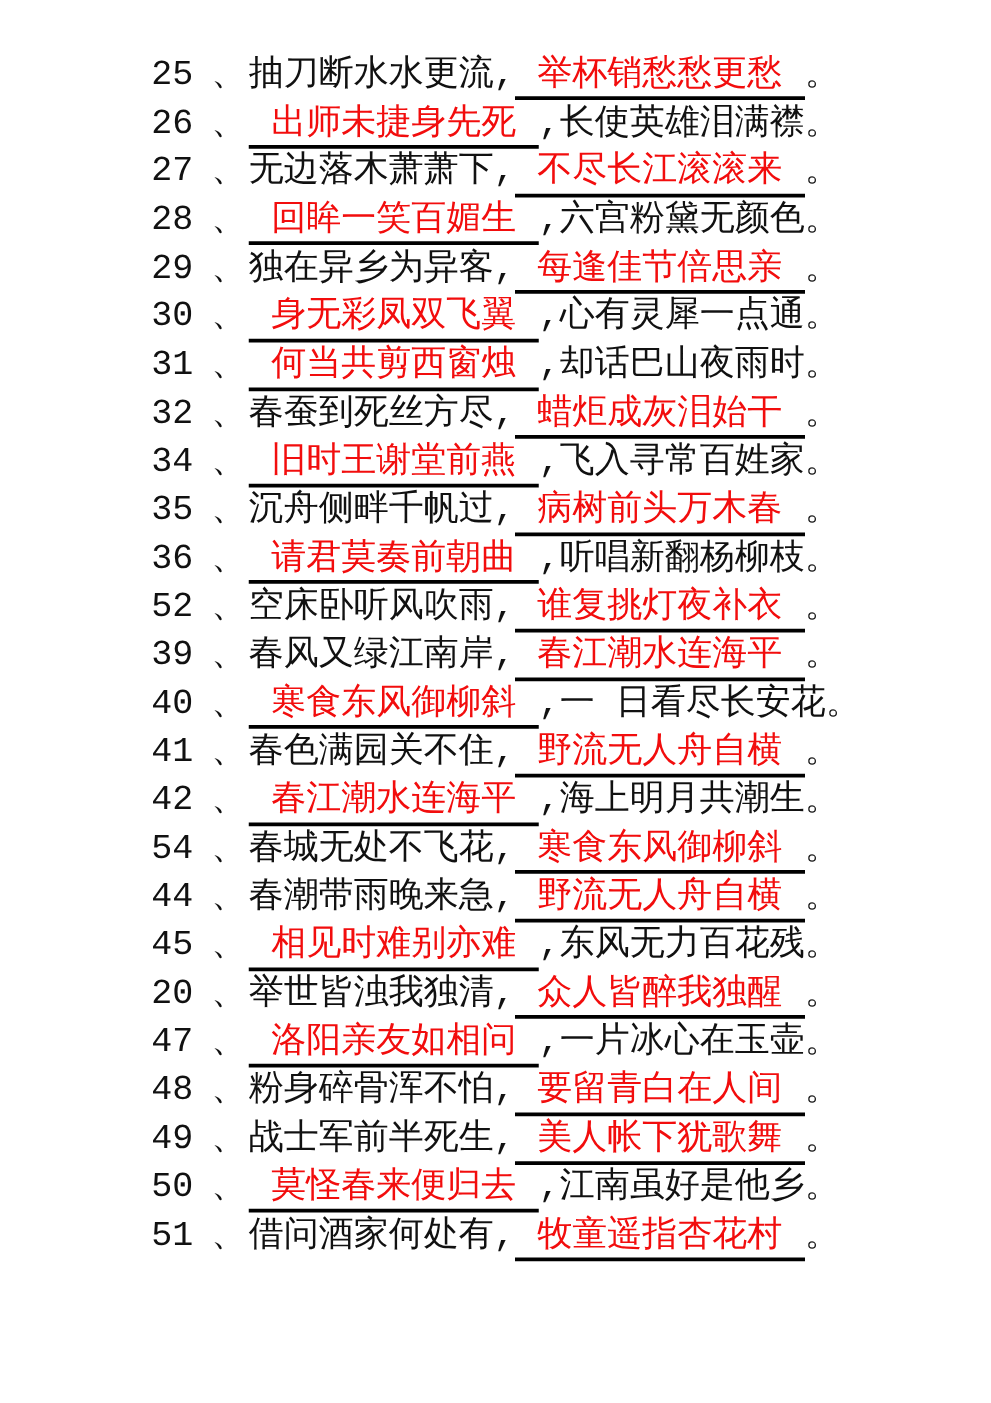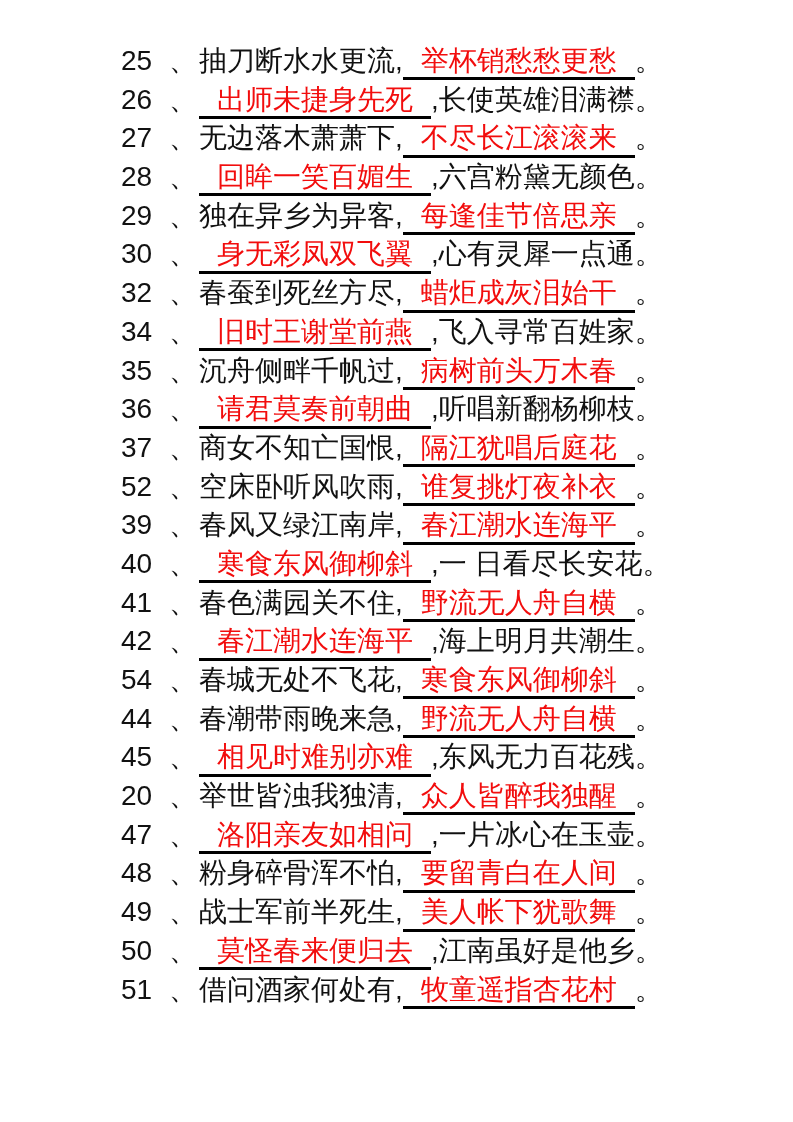--- a/index.html
+++ b/index.html
@@ -19,20 +19,21 @@
     height: 1122px;
     background: #ffffff;
     padding: 42px 10px 0 121px;
   }
   .row {
     height: 38.7px;
     line-height: 38.7px;
     white-space: nowrap;
     font-size: 28px;
     color: #111111;
+    font-family: Liberation Mono, monospace;
   }
   .num {
     display: inline-block;
     min-width: 40px;
     color: #111111;
   }
   .enum {
     display: inline-block;
     margin: 0 2px 0 8px;
   }
@@ -72,33 +73,33 @@
       <div class="row">
     <span class="num">28</span><span class="enum">、</span><span class="pre"></span><span class="blank"><span class="answer">回眸一笑百媚生</span></span><span class="post">,六宫粉黛无颜色。</span>
   </div>
       <div class="row">
     <span class="num">29</span><span class="enum">、</span><span class="pre">独在异乡为异客,</span><span class="blank"><span class="answer">每逢佳节倍思亲</span></span><span class="post">。</span>
   </div>
       <div class="row">
     <span class="num">30</span><span class="enum">、</span><span class="pre"></span><span class="blank"><span class="answer">身无彩凤双飞翼</span></span><span class="post">,心有灵犀一点通。</span>
   </div>
       <div class="row">
+    <span class="num">31</span><span class="enum">、</span><span class="pre"></span><span class="blank"><span class="answer">何当共剪西窗烛</span></span><span class="post">,却话巴山夜雨时。</span>
+  </div>
+      <div class="row">
     <span class="num">32</span><span class="enum">、</span><span class="pre">春蚕到死丝方尽,</span><span class="blank"><span class="answer">蜡炬成灰泪始干</span></span><span class="post">。</span>
   </div>
       <div class="row">
     <span class="num">34</span><span class="enum">、</span><span class="pre"></span><span class="blank"><span class="answer">旧时王谢堂前燕</span></span><span class="post">,飞入寻常百姓家。</span>
   </div>
       <div class="row">
     <span class="num">35</span><span class="enum">、</span><span class="pre">沉舟侧畔千帆过,</span><span class="blank"><span class="answer">病树前头万木春</span></span><span class="post">。</span>
   </div>
       <div class="row">
     <span class="num">36</span><span class="enum">、</span><span class="pre"></span><span class="blank"><span class="answer">请君莫奏前朝曲</span></span><span class="post">,听唱新翻杨柳枝。</span>
-  </div>
-      <div class="row">
-    <span class="num">37</span><span class="enum">、</span><span class="pre">商女不知亡国恨,</span><span class="blank"><span class="answer">隔江犹唱后庭花</span></span><span class="post">。</span>
   </div>
       <div class="row">
     <span class="num">52</span><span class="enum">、</span><span class="pre">空床卧听风吹雨,</span><span class="blank"><span class="answer">谁复挑灯夜补衣</span></span><span class="post">。</span>
   </div>
       <div class="row">
     <span class="num">39</span><span class="enum">、</span><span class="pre">春风又绿江南岸,</span><span class="blank"><span class="answer">春江潮水连海平</span></span><span class="post">。</span>
   </div>
       <div class="row">
     <span class="num">40</span><span class="enum">、</span><span class="pre"></span><span class="blank"><span class="answer">寒食东风御柳斜</span></span><span class="post">,一 日看尽长安花。</span>
   </div>

